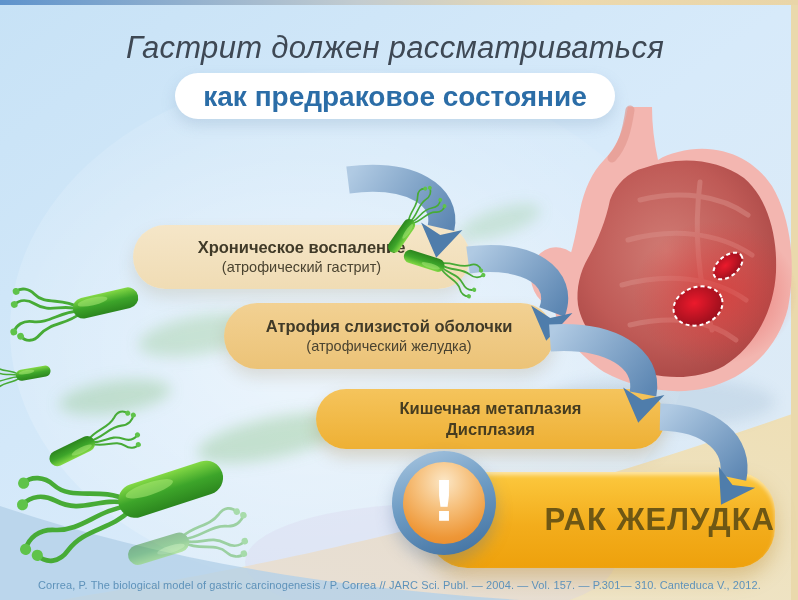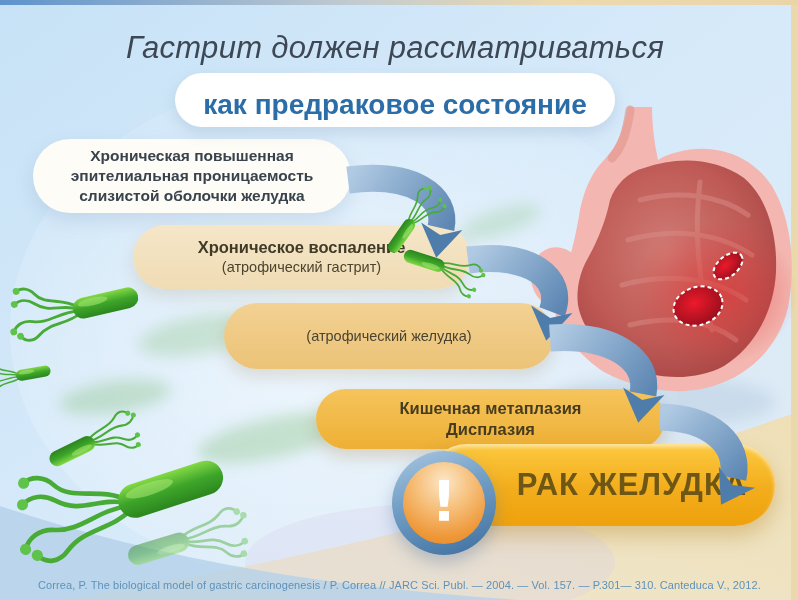--- a/index.html
+++ b/index.html
@@ -6,45 +6,45 @@
   .canvas{position:relative;width:798px;height:600px;overflow:hidden;
           font-family:"Liberation Sans",sans-serif;background:#cfe7f8;}
   svg{display:block;}
   .layer{position:absolute;left:0;top:0;width:798px;height:600px;pointer-events:none;}
 
   
   .title{position:absolute;left:0;top:30px;width:790px;text-align:center;
          font-size:31px;font-weight:400;color:#3e4854;letter-spacing:.3px;z-index:4;font-style:italic;}
   .subtitle-wrap{position:absolute;left:0;top:73px;width:790px;text-align:center;z-index:4;}
   .subtitle-pill{display:inline-block;background:#ffffff;border-radius:28px;
-                 padding:16px 28px 6px 28px;box-shadow:0 6px 14px rgba(120,150,185,.25);}
+                 padding:8px 28px 6px 28px;box-shadow:0 6px 14px rgba(120,150,185,.25);}
   .subtitle-pill span{font-size:28px;font-weight:700;color:#2b6da7;}
 
   
   .step{position:absolute;display:flex;flex-direction:column;justify-content:center;
         align-items:center;text-align:center;z-index:2;}
   .step .l{line-height:1.28;}
   .step1{left:33px;top:139px;width:318px;height:74px;border-radius:37px;
          background:#fdfcf6;box-shadow:0 8px 18px rgba(120,150,185,.22);}
   .step1 .l{font-size:15.5px;font-weight:700;color:#39434e;}
   .step2{left:133px;top:225px;width:337px;height:64px;border-radius:32px;
          background:linear-gradient(180deg,#f5e6c8,#f0dcb4);box-shadow:0 8px 16px rgba(150,125,80,.18);}
   .step3{left:224px;top:303px;width:330px;height:66px;border-radius:33px;
          background:linear-gradient(180deg,#f2d193,#ecc377);box-shadow:0 8px 16px rgba(150,125,80,.2);}
   .step4{left:316px;top:389px;width:349px;height:60px;border-radius:30px;
          background:linear-gradient(180deg,#f5c45c,#eeb034);box-shadow:0 8px 16px rgba(160,120,50,.25);}
   .step .main{font-size:16.5px;font-weight:700;color:#403a28;}
   .step .sub{font-size:14.5px;font-weight:400;color:#4a4330;}
   .step4 .main{color:#463c20;}
 
   
-  .final-pill{position:absolute;left:427px;top:444px;width:348px;height:82px;border-radius:40px;
+  .final-pill{position:absolute;left:427px;top:472px;width:348px;height:96px;border-radius:40px;
       background:linear-gradient(180deg,#fcc93f 0%,#f3ad1c 55%,#eea10c 100%);
       box-shadow:inset 0 3px 4px rgba(255,255,255,.55), 0 10px 20px rgba(180,130,30,.35);
-      display:flex;align-items:center;justify-content:center;padding-left:62px;box-sizing:border-box;z-index:2;}
+      display:flex;align-items:center;justify-content:flex-end;padding-left:62px;box-sizing:border-box;z-index:2;}
   .final-pill span{font-size:31px;font-weight:700;color:#6e5714;letter-spacing:1px;}
   .badge{position:absolute;left:392px;top:451px;width:104px;height:104px;border-radius:50%;
       background:linear-gradient(160deg,#aac7e1 0%,#6e9cc4 45%,#3e6e9e 100%);
       display:flex;align-items:center;justify-content:center;z-index:3;
       box-shadow:0 8px 16px rgba(90,120,160,.35);}
   .badge-inner{width:82px;height:82px;border-radius:50%;
       background:radial-gradient(circle at 50% 24%,#fce7c6 0%,#f6bf7a 38%,#ee9737 75%,#e88526 100%);
       display:flex;align-items:center;justify-content:center;}
   .badge-inner span{font-family:"DejaVu Sans",sans-serif;font-size:56px;font-weight:700;
       color:#ffffff;margin-top:-6px;}
@@ -183,30 +183,26 @@
     </g>
   </svg>
 
   <div class="title">Гастрит должен рассматриваться</div>
   <div class="subtitle-wrap">
     <div class="subtitle-pill">
       <span>как предраковое состояние</span>
     </div>
   </div>
 
-  <div class="step step1">
-    <div class="l">Хроническая повышенная</div>
-    <div class="l">эпителиальная проницаемость</div>
-    <div class="l">слизистой оболочки желудка</div>
-  </div>
   <div class="step step2">
     <div class="l main">Хроническое воспаление</div>
     <div class="l sub">(атрофический гастрит)</div>
   </div>
   <div class="step step3">
+    <div class="l main">Атрофия слизистой оболочки</div>
     <div class="l sub">(атрофический желудка)</div>
   </div>
   <div class="step step4">
     <div class="l main">Кишечная метаплазия</div>
     <div class="l main">Дисплазия</div>
   </div>
 
   <div class="final-pill">
     <span>РАК ЖЕЛУДКА</span>
   </div>

